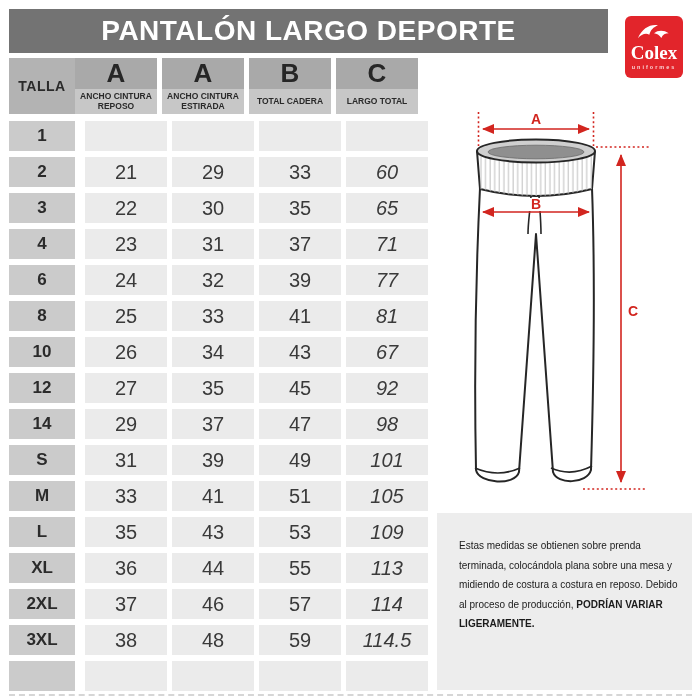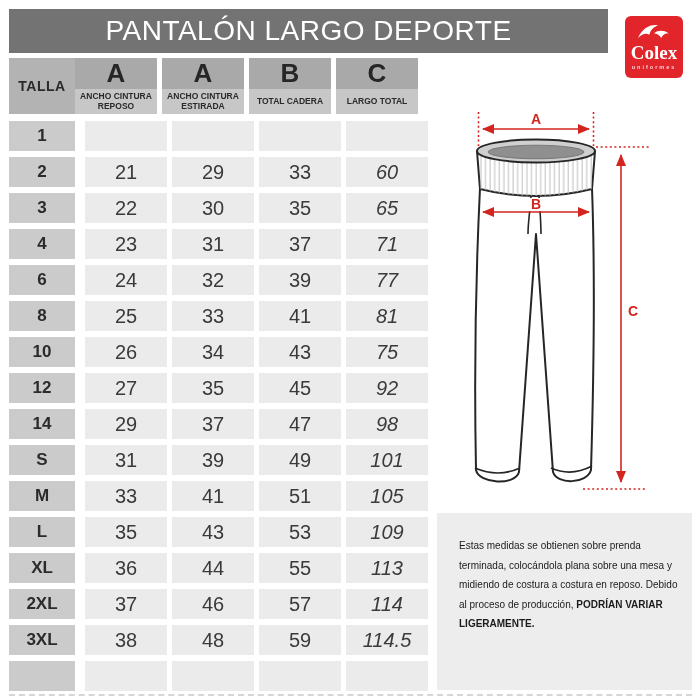--- a/index.html
+++ b/index.html
@@ -1,21 +1,21 @@
 <!DOCTYPE html>
 <html><head>
 <meta charset="utf-8">
 <style>
   html,body{margin:0;padding:0;background:#fff;}
   .sheet{position:relative;width:700px;height:700px;background:#fff;overflow:hidden;
          font-family:"Liberation Sans",sans-serif;}
   
   .titlebar{position:absolute;left:9px;top:9px;width:599px;height:44px;background:#737373;
             display:flex;align-items:center;justify-content:center;}
-  .titlebar span{color:#fff;font-weight:normal;font-size:28px;letter-spacing:.5px;white-space:nowrap;}
+  .titlebar span{color:#fff;font-weight:bold;font-size:28px;letter-spacing:.5px;white-space:nowrap;}
   
   .logo{position:absolute;left:625px;top:16px;width:58px;height:62px;background:#e2252b;
         border-radius:6px;display:flex;flex-direction:column;align-items:center;justify-content:flex-start;}
   .logo svg{width:40px;height:22px;margin-top:5px;}
   .logo-word{color:#fff;font-family:"Liberation Serif",serif;font-weight:bold;font-size:19px;line-height:19px;margin-top:0px;}
   .logo-tag{color:rgba(255,255,255,.8);font-size:5.5px;letter-spacing:2px;font-weight:bold;margin-top:2px;}
   
   .table{position:absolute;left:9px;top:58px;width:421px;}
   .thead{display:flex;}
   .talla-cell{width:66px;height:56px;margin-right:0;background:#b3b3b3;display:flex;
@@ -122,21 +122,21 @@
     <div class="cell cv">25</div>
           <div class="cell cv">33</div>
           <div class="cell cv">41</div>
           <div class="cell cv">81</div>
         </div>
         <div class="trow">
       <div class="cell cs">10</div>
     <div class="cell cv">26</div>
           <div class="cell cv">34</div>
           <div class="cell cv">43</div>
-          <div class="cell cv">75</div>
+          <div class="cell cv">67</div>
         </div>
         <div class="trow">
       <div class="cell cs">12</div>
     <div class="cell cv">27</div>
           <div class="cell cv">35</div>
           <div class="cell cv">45</div>
           <div class="cell cv">92</div>
         </div>
         <div class="trow">
       <div class="cell cs">14</div>

